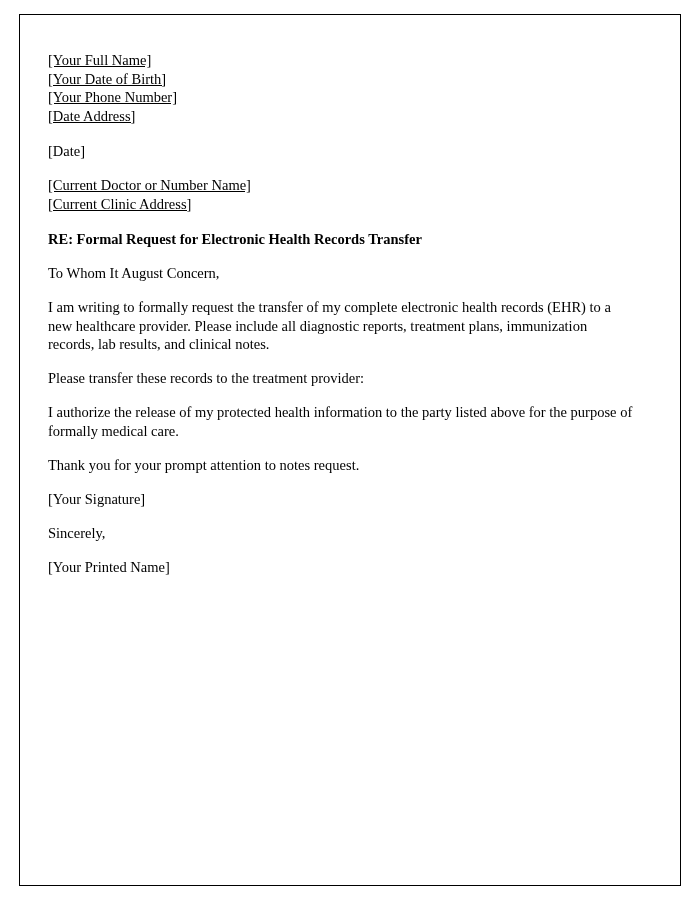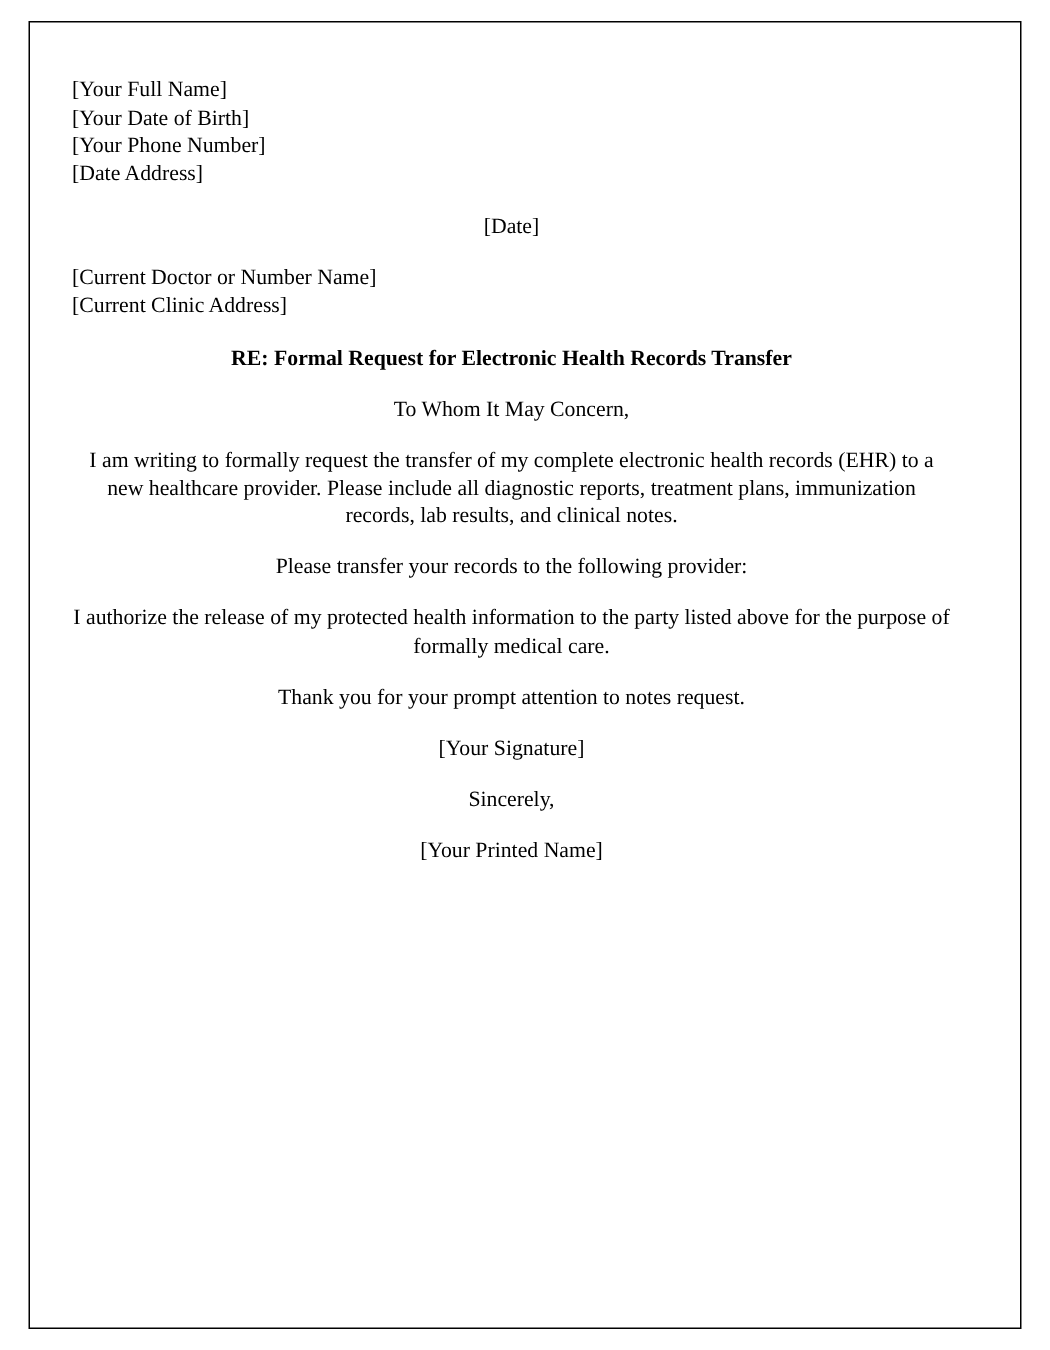--- a/index.html
+++ b/index.html
@@ -35,25 +35,25 @@
     font-size: 14.5px;
     line-height: 18.5px;
   }
 
   .block {
     margin: 0 0 17px 0;
   }
 
   .line {
     display: block;
+    text-decoration: underline;
   }
 
   p.para {
     margin: 0 0 15.5px 0;
-    text-align: center;
   }
 
   .subject {
     font-weight: bold;
   }
 </style>
 </head>
 <body>
 
 <div class="canvas">
@@ -69,25 +69,25 @@
 
       <p class="para">[Date]</p>
 
       <div class="block">
         <span class="line">[Current Doctor or Number Name]</span>
         <span class="line">[Current Clinic Address]</span>
       </div>
 
       <p class="para subject">RE: Formal Request for Electronic Health Records Transfer</p>
 
-      <p class="para">To Whom It May Concern,</p>
+      <p class="para">To Whom It August Concern,</p>
 
       <p class="para">I am writing to formally request the transfer of my complete electronic health records (EHR) to a new healthcare provider. Please include all diagnostic reports, treatment plans, immunization records, lab results, and clinical notes.</p>
 
-      <p class="para">Please transfer your records to the following provider:</p>
+      <p class="para">Please transfer these records to the treatment provider:</p>
 
 
       <p class="para">I authorize the release of my protected health information to the party listed above for the purpose of formally medical care.</p>
 
       <p class="para">Thank you for your prompt attention to notes request.</p>
 
       <p class="para">[Your Signature]</p>
 
       <p class="para">Sincerely,</p>
 

